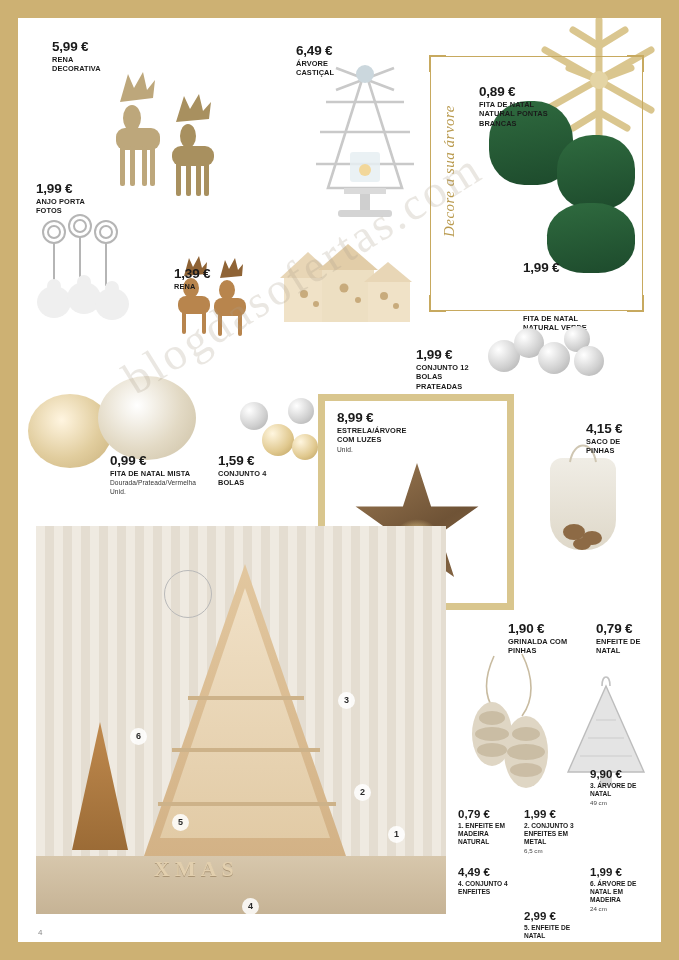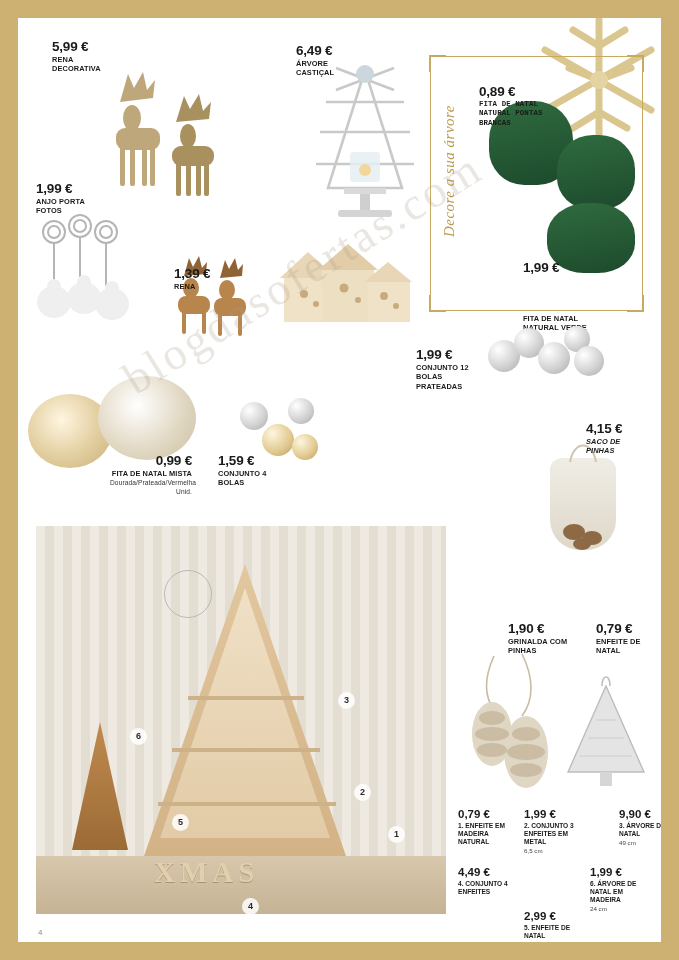--- a/index.html
+++ b/index.html
@@ -168,21 +168,21 @@
     color: #2b2b2b;
     font-size: 9px;
     font-weight: bold;
     text-align: center;
     line-height: 17px;
   }
   .xmas-word {
     position: absolute;
     left: 118px; top: 330px;
     font-family: "Liberation Serif", serif;
-    font-size: 29px;
+    font-size: 22px;
     font-weight: bold;
     color: #e2cfae;
     letter-spacing: 5px;
     text-shadow: 0 1px 0 rgba(120,95,60,.45);
   }
   .list-col { position: absolute; }
   .list-price {
     font-size: 11.5px; font-weight: bold; color: #1a1a1a; line-height: 1.1;
   }
   .list-desc {
@@ -338,21 +338,21 @@
       <div class="corner" style="right:-2px;bottom:-2px;border-left:none;border-top:none;"></div>
 
       <div class="vertical-script">Decore a sua árvore</div>
 
       <div class="pine" style="left:58px;top:44px;width:84px;height:84px;"></div>
       <div class="pine" style="left:126px;top:78px;width:78px;height:74px;"></div>
       <div class="pine" style="left:116px;top:146px;width:88px;height:70px;"></div>
 
       <div class="price-block" style="left:48px;top:28px;">
         <div class="price">0,89 €</div>
-        <div class="desc" style="max-width:72px;font-family:Liberation Mono, monospace;">FITA DE NATAL NATURAL PONTAS BRANCAS</div>
+        <div class="desc" style="max-width:72px;">FITA DE NATAL NATURAL PONTAS BRANCAS</div>
       </div>
       <div class="price-block" style="left:92px;top:204px;">
         <div class="price">1,99 €</div>
         <div class="desc" style="max-width:72px;margin-top:39px;">FITA DE NATAL NATURAL VERDE</div>
       </div>
     </div>
 
     <div class="img" style="left:14px;top:190px;width:110px;height:128px;">
       <svg viewBox="0 0 110 128" width="110" height="128">
         <g fill="none" stroke="#b5b5b5" stroke-width="2">
@@ -434,53 +434,62 @@
     </div>
     <div class="price-block" style="left:398px;top:330px;">
       <div class="price">1,99 €</div>
       <div class="desc" style="max-width:68px;">CONJUNTO 12 BOLAS PRATEADAS</div>
     </div>
 
     <div class="img" style="left:6px;top:348px;width:180px;height:110px;">
       <div class="tinsel" style="left:4px;top:28px;width:84px;height:74px;background:radial-gradient(circle at 40% 35%,#fff5e0,#e1cd9e 55%,#c9b07a);"></div>
       <div class="tinsel" style="left:74px;top:10px;width:98px;height:84px;"></div>
     </div>
-    <div class="price-block" style="left:92px;top:436px;text-align:right;">
+    <div class="price-block" style="left:92px;top:436px;">
       <div class="price">0,99 €</div>
       <div class="desc" style="max-width:82px;">FITA DE NATAL MISTA</div>
       <div class="desc sub" style="max-width:82px;white-space:pre-line;">Dourada/Prateada/Vermelha
 Unid.</div>
     </div>
 
     <div class="img" style="left:218px;top:372px;width:86px;height:86px;">
       <div class="ball" style="left:4px;top:12px;width:28px;height:28px;"></div>
       <div class="ball gold" style="left:26px;top:34px;width:32px;height:32px;"></div>
       <div class="ball" style="left:52px;top:8px;width:26px;height:26px;"></div>
       <div class="ball gold" style="left:56px;top:44px;width:26px;height:26px;"></div>
     </div>
     <div class="price-block" style="left:200px;top:436px;">
       <div class="price">1,59 €</div>
       <div class="desc" style="max-width:56px;">CONJUNTO 4 BOLAS</div>
     </div>
 
+    <div class="star-box">
+      <div class="price-block" style="left:12px;top:10px;">
+        <div class="price">8,99 €</div>
+        <div class="desc" style="max-width:76px;">ESTRELA/ÁRVORE COM LUZES</div>
+        <div class="desc sub">Unid.</div>
+      </div>
+      <div class="star-shape"></div>
+      <div class="star-glow"></div>
+    </div>
 
     <div class="img" style="left:522px;top:414px;width:86px;height:126px;">
       <div class="bag" style="left:10px;top:26px;width:66px;height:92px;"></div>
       <svg viewBox="0 0 86 126" width="86" height="126" style="position:absolute;left:0;top:0;">
         <path d="M30 30 C34 8 52 8 56 30" fill="none" stroke="#cfc6b2" stroke-width="2"></path>
         <g fill="#8d6a45">
           <ellipse cx="34" cy="100" rx="11" ry="8"></ellipse>
           <ellipse cx="52" cy="106" rx="10" ry="7"></ellipse>
           <ellipse cx="42" cy="112" rx="9" ry="6"></ellipse>
         </g>
       </svg>
     </div>
     <div class="price-block" style="left:568px;top:404px;">
       <div class="price">4,15 €</div>
-      <div class="desc" style="max-width:56px;font-style:italic;">SACO DE PINHAS</div>
+      <div class="desc" style="max-width:56px;">SACO DE PINHAS</div>
     </div>
 
     <div class="img" style="left:442px;top:630px;width:100px;height:160px;">
       <svg viewBox="0 0 100 160" width="100" height="160">
         <g stroke="#c8bba0" stroke-width="1.6" fill="none">
           <path d="M34 8 C24 30 24 48 34 62"></path>
           <path d="M62 6 C74 30 74 52 62 68"></path>
         </g>
         <g fill="#dfd6c4">
           <ellipse cx="32" cy="86" rx="20" ry="32"></ellipse>
@@ -540,21 +549,21 @@
 
     <div class="list-col" style="left:440px;top:790px;width:56px;">
       <div class="list-price">0,79 €</div>
       <div class="list-desc">1. ENFEITE EM MADEIRA NATURAL</div>
     </div>
     <div class="list-col" style="left:506px;top:790px;width:56px;">
       <div class="list-price">1,99 €</div>
       <div class="list-desc">2. CONJUNTO 3 ENFEITES EM METAL</div>
       <div class="list-desc list-sub">6,5 cm</div>
     </div>
-    <div class="list-col" style="left:572px;top:790px;width:60px;margin-left:29px;">
+    <div class="list-col" style="left:572px;top:750px;width:60px;">
       <div class="list-price">9,90 €</div>
       <div class="list-desc">3. ÁRVORE DE NATAL</div>
       <div class="list-desc list-sub">49 cm</div>
     </div>
     <div class="list-col" style="left:440px;top:848px;width:56px;">
       <div class="list-price">4,49 €</div>
       <div class="list-desc">4. CONJUNTO 4 ENFEITES</div>
     </div>
     <div class="list-col" style="left:506px;top:892px;width:56px;">
       <div class="list-price">2,99 €</div>

